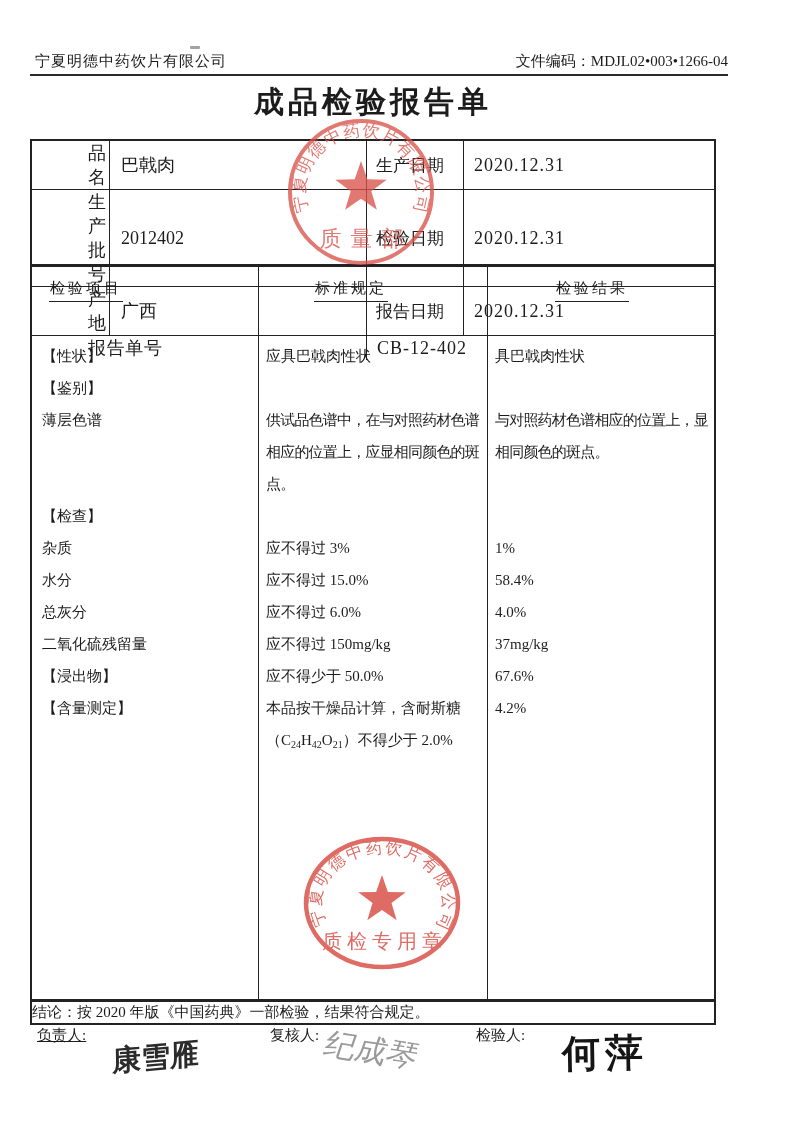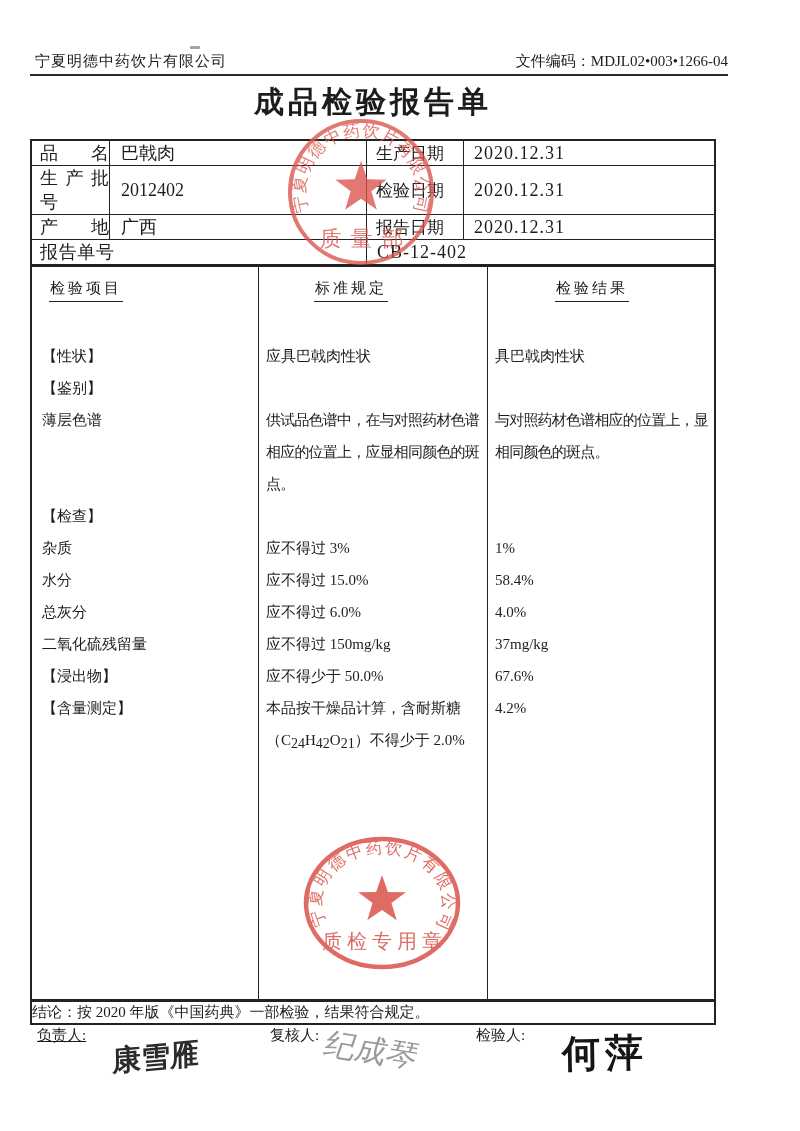--- a/index.html
+++ b/index.html
@@ -15,21 +15,21 @@
   .hdr-rule  { position:absolute; left:30px; top:70px; width:698px; height:2px; background:#2a2a2a; }
   .artifact  { position:absolute; left:190px; top:42px; width:10px; height:3px; background:#666; opacity:.6; border-radius:1px; }
   .doc-title { position:absolute; left:30px; top:78px; width:686px; text-align:center;
                font-size:30px; font-weight:bold; letter-spacing:4px; }
   
   .t1 { position:absolute; left:30px; top:135px; width:686px; height:127px;
         border:2px solid #222; display:grid;
         grid-template-columns:78px 257px 97px 1fr;
         grid-template-rows:repeat(4,1fr); font-size:18px; }
   .t1 > div { border-right:1.5px solid #222; border-bottom:1.5px solid #222;
-              display:flex; align-items:center; }
+              display:flex; align-items:center;padding-left:48px; }
   .t1 > div.lastcol { border-right:none; }
   .t1 > div.lastrow { border-bottom:none; }
   .t1 .lbl-in { display:inline-block; width:74px; margin-left:8px;
                 text-align:justify; text-align-last:justify; }
   .t1 .val { padding-left:11px; }
   .t1 .lbl2 { padding-left:9px; font-size:17px;text-align:center; }
   .t1 .val2 { padding-left:10px; letter-spacing:1px; }
   .span2a { grid-column:1 / 3; }
   .span2b { grid-column:3 / 5; }
   
@@ -44,21 +44,21 @@
   .c2 .chead, .c3 .chead { text-align:center; }
   .hspan { display:inline-block; border-bottom:1.5px solid #222; padding:0 1px 3px; letter-spacing:3px; }
   .c2 .hspan { position:relative; left:-22px; }
   .c3 .hspan { position:relative; left:-9px; }
   .r  { line-height:32px; }
   .h1 { height:32px; } .h2 { height:64px; } .h3 { height:96px; }
   .c1 .r { padding-left:10px; }
   .c2 .r { padding:0 6px 0 7px; }
   .c3 .r { padding:0 4px 0 7px; }
   .wrap { letter-spacing:-0.8px; }
-  .sub { font-size:14px; vertical-align:-3px; }
+  .sub { font-size:10px; vertical-align:-3px; }
   
   .concl { position:absolute; left:30px; top:996px; width:686px; height:25px;
            border:2px solid #222; font-size:15px; line-height:20px; padding-left:0; }
   .sig-label { position:absolute; top:1022px; font-size:15px; }
   .sl1 { left:37px;text-decoration:underline; } .sl2 { left:270px; } .sl3 { left:476px; }
   .sig { position:absolute; font-family:"DejaVu Sans",sans-serif; white-space:nowrap; }
   .sig1 { left:112px; top:1034px; font-size:29px; font-weight:600; color:#2b2b2b;
           transform:rotate(-5deg) skewX(-4deg); }
   .sig2 { left:325px; top:1026px; font-size:31px; font-weight:400; color:#9a9a9a;
           transform:rotate(9deg) skewX(-10deg); }

